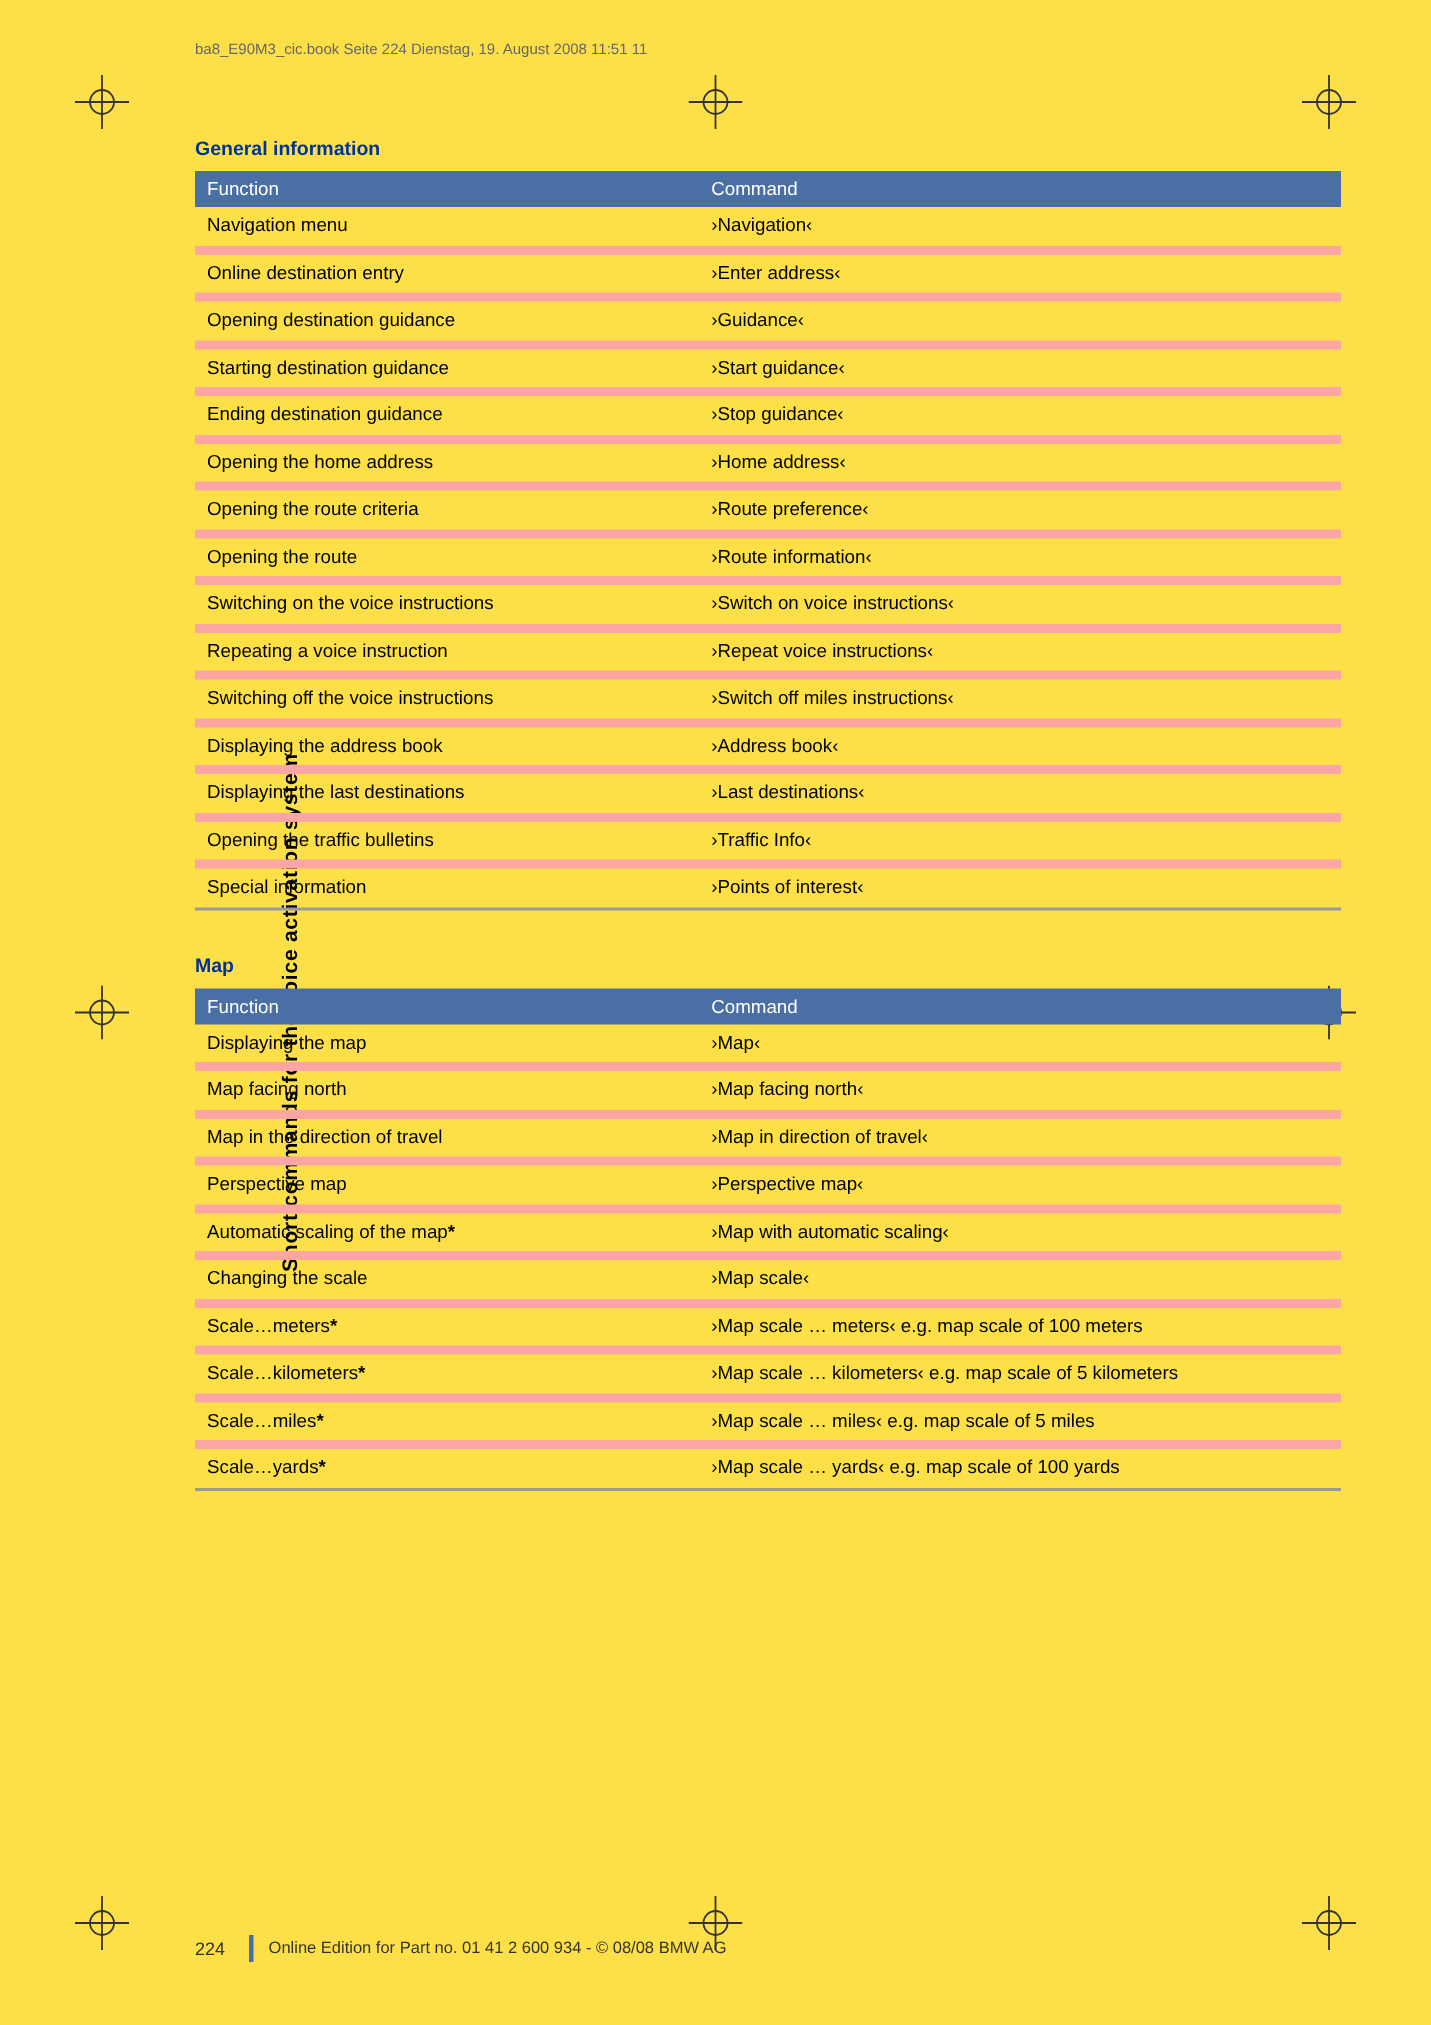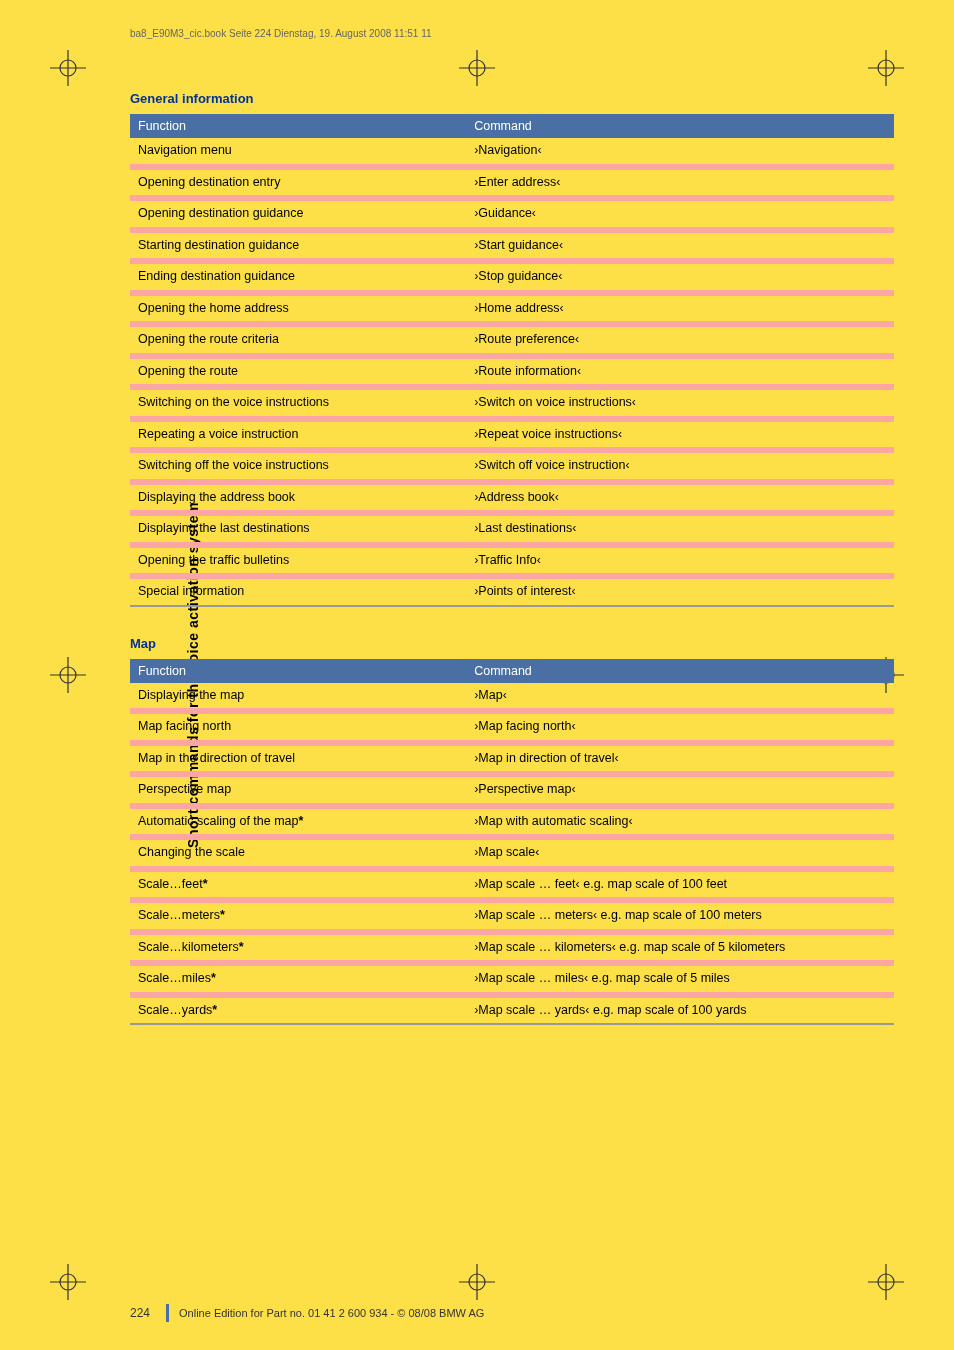--- a/index.html
+++ b/index.html
@@ -134,21 +134,21 @@
       width: 56%;
     }
 
     .bold-asterisk {
       font-weight: bold;
     }
 
     
     .footer {
       position: absolute;
-      bottom: 28px;
+      bottom: 42px;
       left: 130px;
       right: 60px;
       display: flex;
       align-items: center;
       font-size: 11px;
       color: #333;
     }
 
     .footer-page {
       margin-right: 16px;
@@ -262,21 +262,21 @@
           <th>Function</th>
           <th>Command</th>
         </tr>
       </thead>
       <tbody id="general-info-tbody">
       <tr>
             <td>Navigation menu</td>
             <td>›Navigation‹</td>
           </tr>
           <tr>
-            <td>Opening destination entry</td>
+            <td>Online destination entry</td>
             <td>›Enter address‹</td>
           </tr>
           <tr>
             <td>Opening destination guidance</td>
             <td>›Guidance‹</td>
           </tr>
           <tr>
             <td>Starting destination guidance</td>
             <td>›Start guidance‹</td>
           </tr>
@@ -299,21 +299,21 @@
           <tr>
             <td>Switching on the voice instructions</td>
             <td>›Switch on voice instructions‹</td>
           </tr>
           <tr>
             <td>Repeating a voice instruction</td>
             <td>›Repeat voice instructions‹</td>
           </tr>
           <tr>
             <td>Switching off the voice instructions</td>
-            <td>›Switch off voice instruction‹</td>
+            <td>›Switch off miles instructions‹</td>
           </tr>
           <tr>
             <td>Displaying the address book</td>
             <td>›Address book‹</td>
           </tr>
           <tr>
             <td>Displaying the last destinations</td>
             <td>›Last destinations‹</td>
           </tr>
           <tr>
@@ -355,24 +355,20 @@
           </tr>
           <tr>
             <td>Automatic scaling of the map<span class="bold-asterisk">*</span></td>
             <td>›Map with automatic scaling‹</td>
           </tr>
           <tr>
             <td>Changing the scale</td>
             <td>›Map scale‹</td>
           </tr>
           <tr>
-            <td>Scale…feet<span class="bold-asterisk">*</span></td>
-            <td>›Map scale … feet‹ e.g. map scale of 100 feet</td>
-          </tr>
-          <tr>
             <td>Scale…meters<span class="bold-asterisk">*</span></td>
             <td>›Map scale … meters‹ e.g. map scale of 100 meters</td>
           </tr>
           <tr>
             <td>Scale…kilometers<span class="bold-asterisk">*</span></td>
             <td>›Map scale … kilometers‹ e.g. map scale of 5 kilometers</td>
           </tr>
           <tr>
             <td>Scale…miles<span class="bold-asterisk">*</span></td>
             <td>›Map scale … miles‹ e.g. map scale of 5 miles</td>

